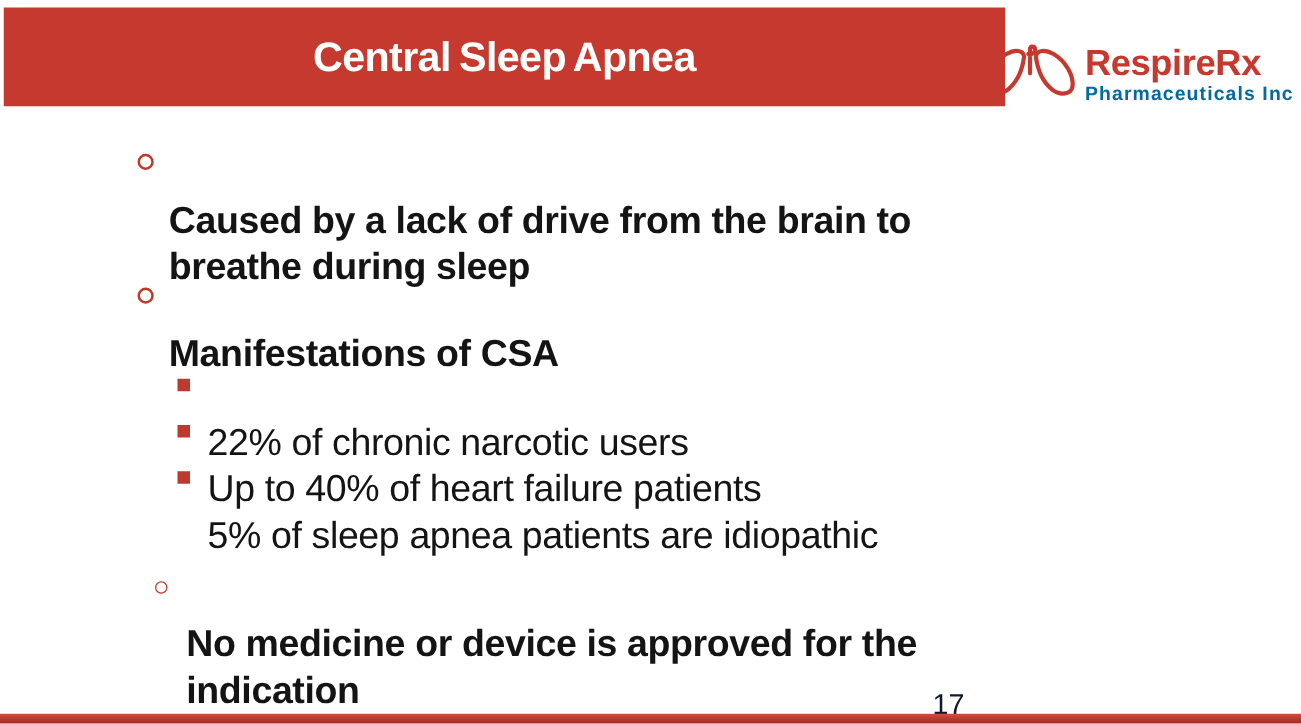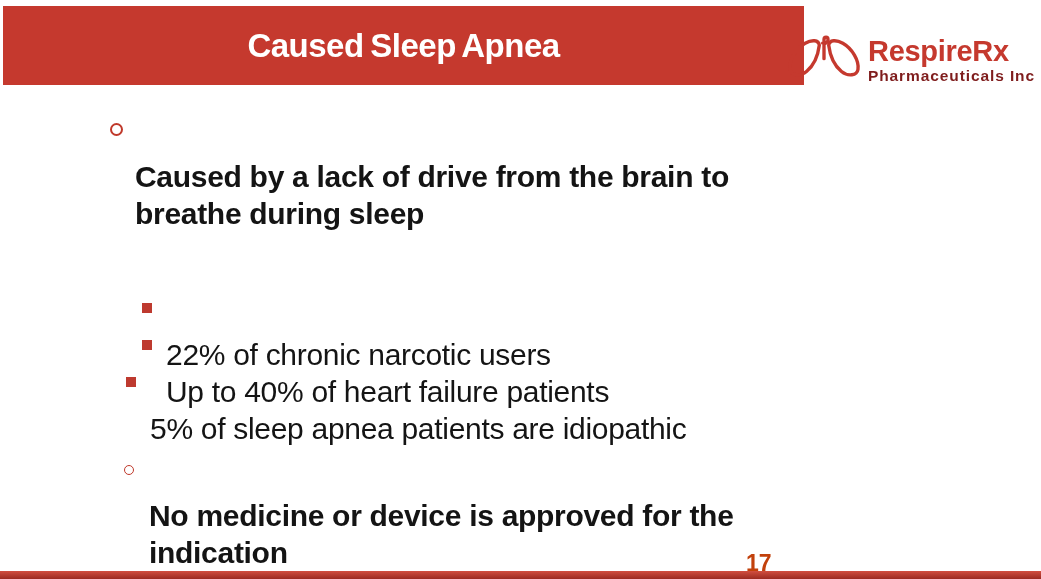--- a/index.html
+++ b/index.html
@@ -42,21 +42,21 @@
   .logo .lungs { display: block; margin-top: 7px; }
   .logo-text { text-align: left; }
   .logo-name {
     color: #C5392E;
     font-size: 29px;
     font-weight: 700;
     line-height: 28px;
     letter-spacing: -0.3px;
   }
   .logo-sub {
-    color: #7f1d1d;
+    color: #0369a1;
     font-size: 15.5px;
     font-weight: 600;
     letter-spacing: 0.9px;
     margin-top: 2px;
   }
 
   
   .bullet {
     position: absolute;
     display: flex;
@@ -89,47 +89,46 @@
     flex: 0 0 auto;
     width: 10px; height: 10px;
     background: #BE3A2F;
     margin: 13px 14px 0 0;
   }
 
   #bullet-1 { left: 110px; top: 112px; }
   #bullet-2 { left: 110px; top: 219px; }
   #sub-1    { left: 142px; top: 290px; }
   #sub-2    { left: 142px; top: 327px; }
-  #sub-3    { left: 126px; top: 364px; }
+  #sub-3    { left: 142px; top: 364px; }
   #bullet-3 { left: 124px; top: 451px; }
 
   
   .page-number {
     position: absolute;
     left: 746px; top: 550px;
     font-size: 23px;
-    color: #c2410c;
-    font-weight: bold;
+    color: #0f172a;
   }
 
   
   .footer-bar {
     position: absolute;
     left: 0; bottom: 0;
     width: 100%; height: 8px;
     background: linear-gradient(to bottom, #d14e40, #9c2a21);
   }
 </style>
 </head>
 <body>
 
 <div class="slide">
 
   <div class="banner">
-    <h1>Caused Sleep Apnea</h1>
+    <h1>Central Sleep Apnea</h1>
   </div>
 
   <div class="logo">
     <svg class="lungs" width="74" height="50" viewBox="0 0 110 72" aria-hidden="true">
       <g fill="none" stroke="#C5392E" stroke-width="5" stroke-linecap="round">
         <path d="M48 14 C46 30 40 44 29 53 C19 61 6 59 4.5 50 C2.5 37 13 19 27 11 C37 5.5 47 6 48 14 Z"></path>
         <path d="M62 14 C64 30 70 44 81 53 C91 61 104 59 105.5 50 C107.5 37 97 19 83 11 C73 5.5 63 6 62 14 Z"></path>
         <path d="M55 34 C55 22 55 12 55 6 C55 1 61 1 61 6 C61 10 57 12 53 11"></path>
       </g>
     </svg>
@@ -137,20 +136,24 @@
       <div class="logo-name">RespireRx</div>
       <div class="logo-sub">Pharmaceuticals Inc</div>
     </div>
   </div>
 
   <div class="bullet bold" id="bullet-1">
     <span class="marker-circle"></span>
     <div class="txt">Caused by a lack of drive from the brain to breathe during sleep</div>
   </div>
 
+  <div class="bullet bold" id="bullet-2">
+    <span class="marker-circle"></span>
+    <div class="txt">Manifestations of CSA</div>
+  </div>
 
   <div class="bullet" id="sub-1">
     <span class="marker-square"></span>
     <div class="txt">22% of chronic narcotic users</div>
   </div>
 
   <div class="bullet" id="sub-2">
     <span class="marker-square"></span>
     <div class="txt">Up to 40% of heart failure patients</div>
   </div>

